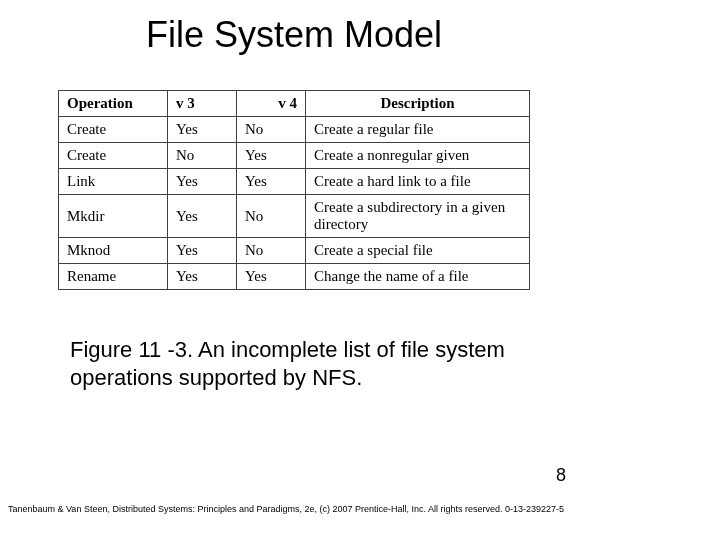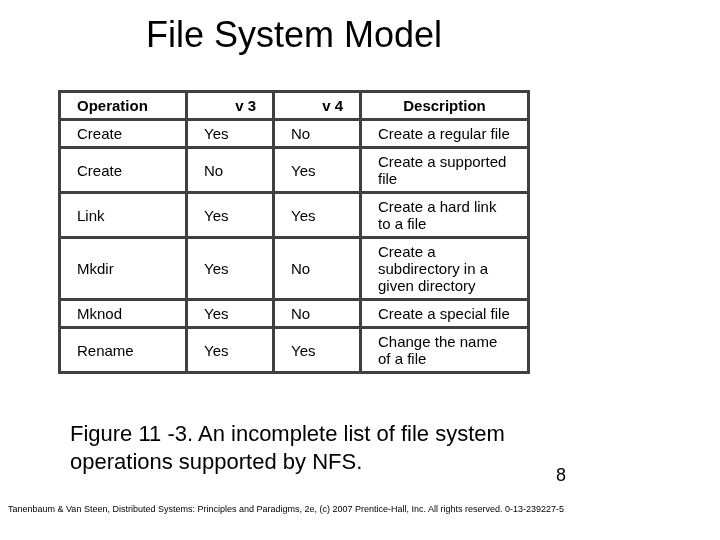--- a/index.html
+++ b/index.html
@@ -1,23 +1,23 @@
 <!DOCTYPE html>
 <html><head>
 <meta charset="utf-8">
 <style>
   html,body{margin:0;padding:0;width:720px;height:540px;background:#fff;font-family:Arial,Helvetica,sans-serif;color:#000;}
   .slide{position:relative;width:588px;height:540px;}
   .title{font-size:36px;text-align:center;padding-top:14px;}
   .tbl-wrap{margin:34px 58px 0 58px;}
   table{border-collapse:collapse;width:100%;background:#fff;font-size:15px;}
-  th,td{border:3px solid #404040;padding:4px 16px;text-align:left;vertical-align:middle;}
+  th,td{border:1px solid #404040;padding:4px 8px;text-align:left;vertical-align:middle;font-family:Liberation Serif, serif;}
   th{font-weight:bold;}
   th.c-op{width:92px;}
-  th.c-v3{width:52px;text-align:right;}
+  th.c-v3{width:52px;text-align:left;}
   th.c-v4{width:52px;text-align:right;}
   th.c-desc{text-align:center;}
   .caption{font-size:22px;text-align:left;margin-top:46px;padding:0 70px;line-height:1.25;}
   .pagenum{position:absolute;right:22px;bottom:54px;font-size:18px;}
   .cite{position:absolute;left:8px;bottom:26px;font-size:9px;}
 </style>
 </head>
 <body>
 <div class="slide">
 
@@ -37,21 +37,21 @@
       <tr>
             <td>Create</td>
             <td>Yes</td>
             <td>No</td>
             <td>Create a regular file</td>
           </tr>
       <tr>
             <td>Create</td>
             <td>No</td>
             <td>Yes</td>
-            <td>Create a supported file</td>
+            <td>Create a nonregular given</td>
           </tr>
       <tr>
             <td>Link</td>
             <td>Yes</td>
             <td>Yes</td>
             <td>Create a hard link to a file</td>
           </tr>
       <tr>
             <td>Mkdir</td>
             <td>Yes</td>

